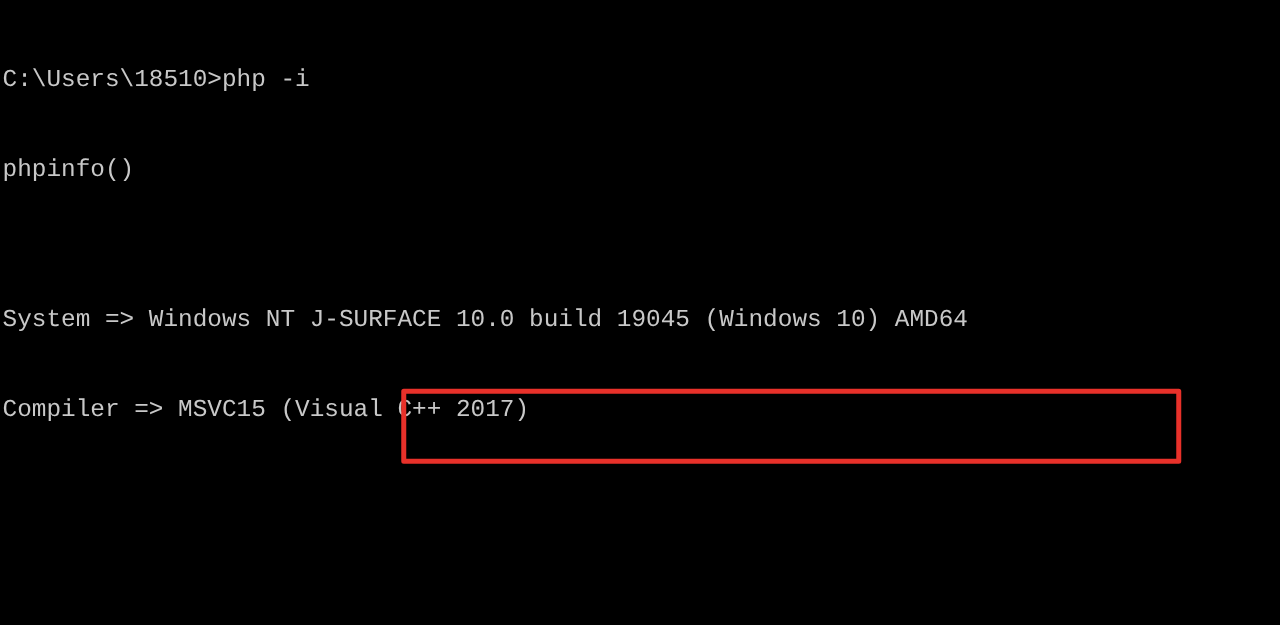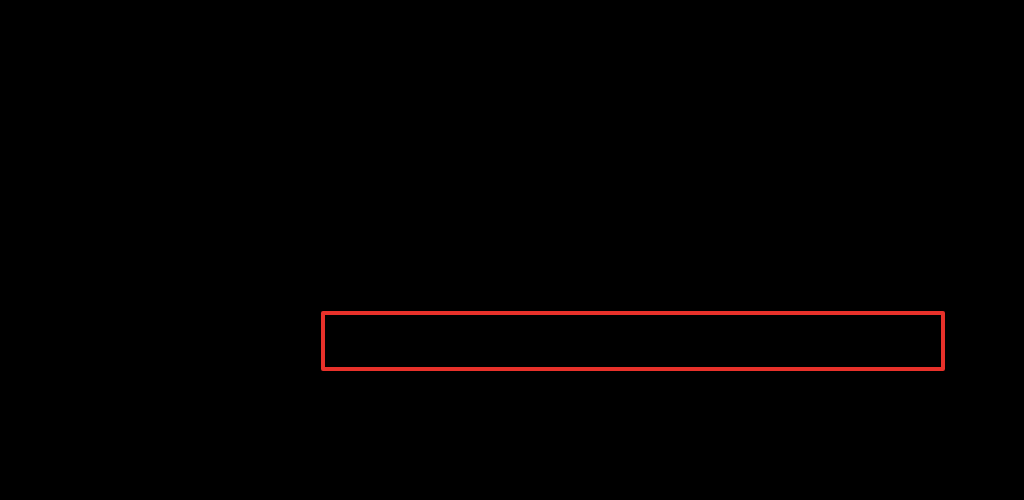--- a/index.html
+++ b/index.html
@@ -27,21 +27,25 @@
     position: absolute;
     border: 4px solid #e8312a;
     border-radius: 2px;
     pointer-events: none;
   }
 </style>
 </head>
 <body>
 
 <div class="terminal">
+  <span class="line"><span>C:\Users\18510&gt;</span><span>php -i</span></span>
+  <span class="line">phpinfo()</span>
   <span class="line"></span>
+  <span class="line">System =&gt; Windows NT J-SURFACE 10.0 build 19045 (Windows 10) AMD64</span>
+  <span class="line">Compiler =&gt; MSVC15 (Visual C++ 2017)</span>
   
   
   
   
   
   
   
   
   
   

